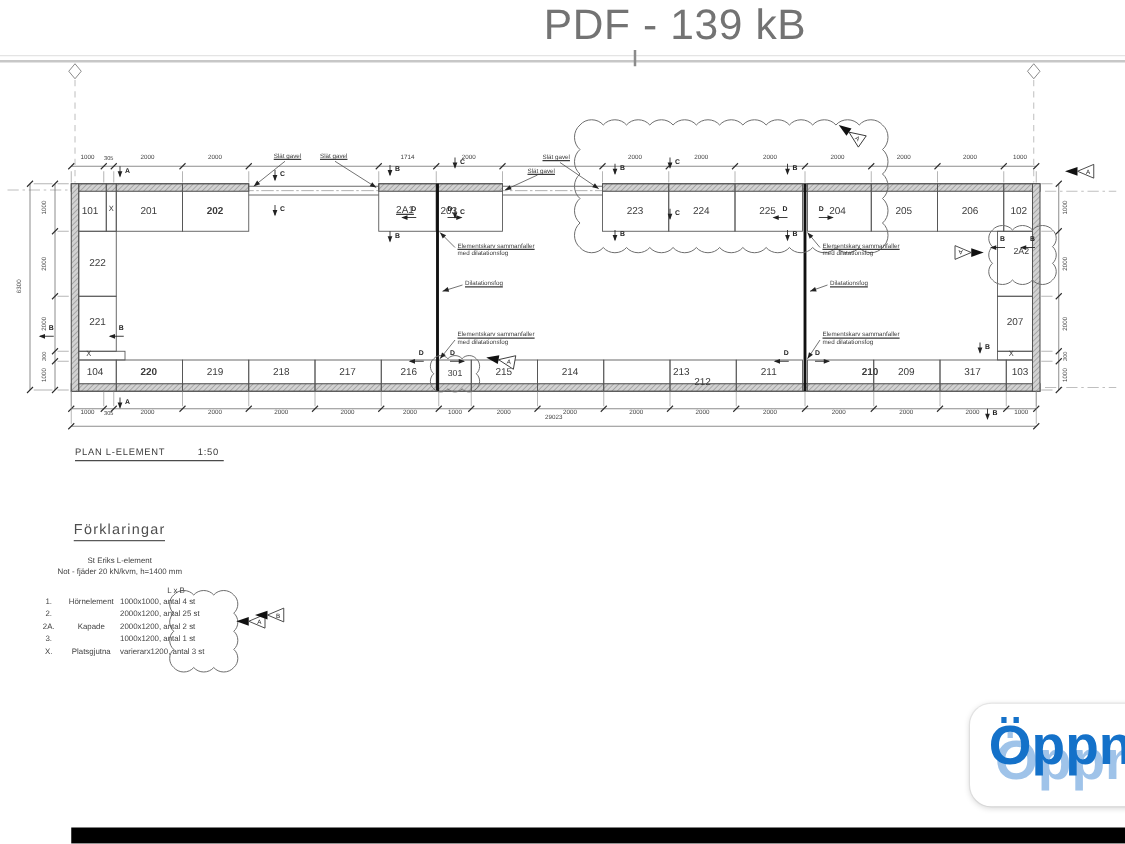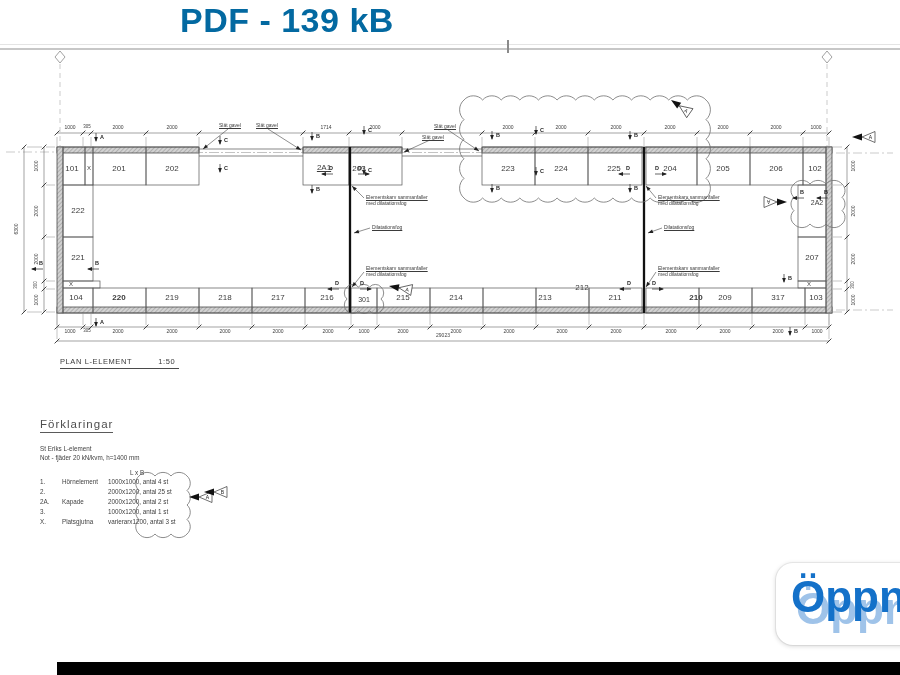--- a/index.html
+++ b/index.html
@@ -1,37 +1,37 @@
 <!DOCTYPE html>
 <html><head>
 <meta charset="utf-8">
 <style>
   html,body{margin:0;padding:0;background:#fff;}
   .stage{position:relative;width:900px;height:675px;background:#fff;overflow:hidden;
          font-family:"Liberation Sans",sans-serif;}
-  .title{position:absolute;left:180px;right:0;top:1px;
-         font-size:34px;font-weight:700;color:#0369a1;letter-spacing:.5px;}
+  .title{position:absolute;left:180px;right:0;top:1px;text-align:center;
+         font-size:34px;font-weight:400;color:#737373;letter-spacing:.5px;}
   .hr1{position:absolute;left:0;right:0;top:44px;height:1px;background:#e4e4e4;}
   .hr2{position:absolute;left:0;right:0;top:48px;height:1.5px;background:#c7c7c7;}
   .hrtick{position:absolute;left:507px;top:40px;width:1.5px;height:13px;background:#8b8b8b;}
   svg{position:absolute;left:0;top:0;pointer-events:none;}
   .lab{position:absolute;transform:translate(-50%,-50%);font-size:8px;color:#3b3b3b;
        white-space:nowrap;line-height:1;}
   .sm{font-size:6px;}
   .md{font-size:7px;}
   .dim{font-size:5px;color:#3e3e3e;}
   .tiny{font-size:4.5px;}
   .rot{transform:translate(-50%,-50%) rotate(-90deg);}
   .mk{position:absolute;transform:translate(-50%,-50%);font-size:5.5px;font-weight:bold;color:#1f1f1f;}
   .note{position:absolute;font-size:5px;color:#3b3b3b;white-space:nowrap;line-height:1.25;}
   .note .u{text-decoration:underline;}
   .caption{position:absolute;left:60px;top:357px;font-size:7.5px;color:#3b3b3b;
            letter-spacing:.6px;border-bottom:.8px solid #4a4a4a;padding:0 4px 1.5px 0;}
   .caption .capscale{margin-left:26px;}
-  .legend{position:absolute;left:40px;top:414px;color:#4a4a4a;}
+  .legend{position:absolute;left:28px;top:414px;color:#4a4a4a;text-align:center;}
   .legend-heading{display:inline-block;font-size:11.5px;letter-spacing:1px;color:#4e4e4e;
                   border-bottom:1px solid #5a5a5a;padding-bottom:2px;margin-bottom:11px;}
   .legend-sub{font-size:6.3px;line-height:9px;color:#424242;}
   .legend-colhead{font-size:6.3px;margin:7px 0 1px 90px;color:#424242;}
   .lrow{display:flex;font-size:6.3px;line-height:10px;color:#424242;}
   .lc1{width:22px;}
   .lc2{width:46px;}
   .open-card{position:absolute;left:776px;top:563px;width:170px;height:82px;background:#fff;
              border-radius:17px;box-shadow:0 1px 5px rgba(0,0,0,.18),0 0 0 1px #f1f1f1;
              overflow:hidden;cursor:pointer;}
@@ -363,21 +363,21 @@
       <div class="note" style="left: 422px; top: 134px;"><span class="u">Slät gavel</span></div>
       <div class="note" style="left: 366px; top: 194px;"><span class="u">Elementskarv sammanfaller</span><br><span>med dilatationsfog</span></div>
       <div class="note" style="left: 366px; top: 265px;"><span class="u">Elementskarv sammanfaller</span><br><span>med dilatationsfog</span></div>
       <div class="note" style="left: 658px; top: 194px;"><span class="u">Elementskarv sammanfaller</span><br><span>med dilatationsfog</span></div>
       <div class="note" style="left: 658px; top: 265px;"><span class="u">Elementskarv sammanfaller</span><br><span>med dilatationsfog</span></div>
       <div class="note" style="left: 372px; top: 224px;"><span class="u">Dilatationsfog</span></div>
       <div class="note" style="left: 664px; top: 224px;"><span class="u">Dilatationsfog</span></div>
       <div class="lab" style="left: 72px; top: 169px;">101</div>
       <div class="lab sm" style="left: 89px; top: 168px;">X</div>
       <div class="lab" style="left: 119px; top: 169px;">201</div>
-      <div class="lab" style="left: 172px; top: 169px;">202</div>
+      <div class="lab" style="left: 172px; top: 169px; font-weight: bold;">202</div>
       <div class="lab" style="left: 324px; top: 168px; text-decoration: underline;">2A1</div>
       <div class="lab" style="left: 359px; top: 169px;">203</div>
       <div class="lab" style="left: 508px; top: 169px;">223</div>
       <div class="lab" style="left: 561px; top: 169px;">224</div>
       <div class="lab" style="left: 614px; top: 169px;">225</div>
       <div class="lab" style="left: 670px; top: 169px;">204</div>
       <div class="lab" style="left: 723px; top: 169px;">205</div>
       <div class="lab" style="left: 776px; top: 169px;">206</div>
       <div class="lab" style="left: 815px; top: 169px;">102</div>
       <div class="lab" style="left: 78px; top: 211px;">222</div>
@@ -389,21 +389,21 @@
       <div class="lab" style="left: 76px; top: 298px;">104</div>
       <div class="lab" style="left: 119px; top: 298px; font-weight: bold;">220</div>
       <div class="lab" style="left: 172px; top: 298px;">219</div>
       <div class="lab" style="left: 225px; top: 298px;">218</div>
       <div class="lab" style="left: 278px; top: 298px;">217</div>
       <div class="lab" style="left: 327px; top: 298px;">216</div>
       <div class="lab md" style="left: 364px; top: 299px;">301</div>
       <div class="lab" style="left: 403px; top: 298px;">215</div>
       <div class="lab" style="left: 456px; top: 298px;">214</div>
       <div class="lab" style="left: 509px; top: 298px; margin-left: 36px;">213</div>
-      <div class="lab" style="left: 562px; top: 288px; margin-left: 20px;">212</div>
+      <div class="lab" style="left: 562px; top: 306px;">212</div>
       <div class="lab" style="left: 615px; top: 298px;">211</div>
       <div class="lab" style="left: 696px; top: 298px; font-weight: bold;">210</div>
       <div class="lab" style="left: 725px; top: 298px;">209</div>
       <div class="lab" style="left: 778px; top: 298px;">317</div>
       <div class="lab" style="left: 816px; top: 298px;">103</div>
       <div class="lab dim" style="left: 70px; top: 127px;">1000</div>
       <div class="lab dim tiny" style="left: 87px; top: 127px;">305</div>
       <div class="lab dim" style="left: 118px; top: 127px;">2000</div>
       <div class="lab dim" style="left: 172px; top: 127px;">2000</div>
       <div class="lab dim" style="left: 326px; top: 127px;">1714</div>

